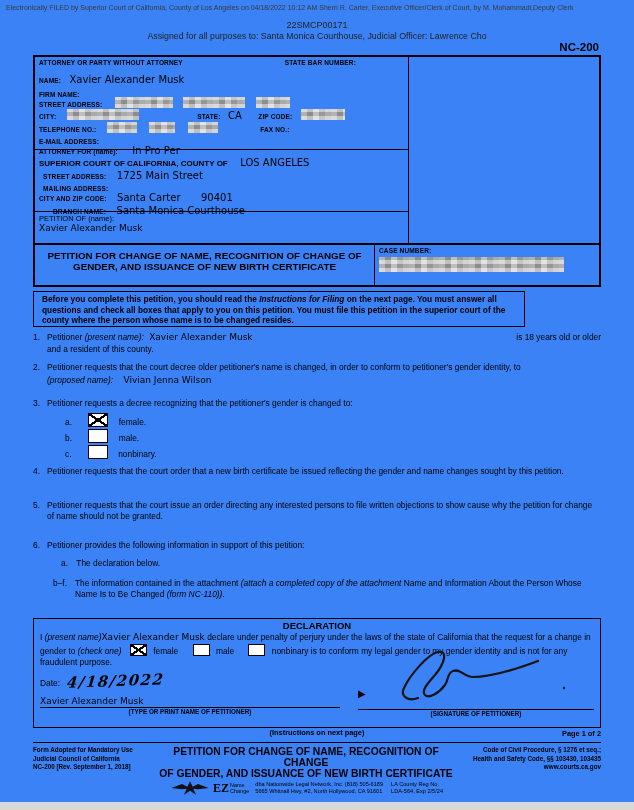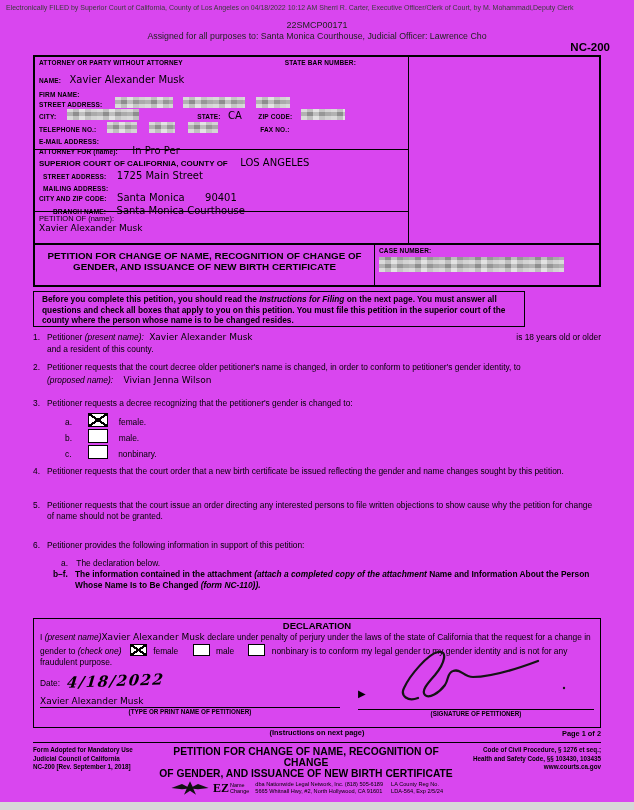--- a/index.html
+++ b/index.html
@@ -1,16 +1,16 @@
 <!DOCTYPE html>
 <html><head>
 <meta charset="utf-8">
 <style>
   html,body{margin:0;padding:0;background:#fff;}
-  .page{position:relative;width:634px;height:810px;background:#d946ef;color:#000;
+  .page{position:relative;width:634px;height:810px;background:#3b82f6;color:#000;
         font-family:"Liberation Sans",sans-serif;overflow:hidden;}
   .abs{position:absolute;}
   .lbl{font-size:6.5px;font-weight:700;letter-spacing:.15px;}
   .val{font-family:"DejaVu Sans",sans-serif;font-size:10px;}
   .smallval{font-family:"DejaVu Sans",sans-serif;font-size:9px;}
   
   .px{display:inline-block;vertical-align:middle;height:11px;
       background:
         repeating-linear-gradient(0deg, rgba(255,255,255,.35) 0 4px, rgba(0,0,0,.10) 4px 8px),
         repeating-linear-gradient(90deg,#c6c6c6 0 6px,#9e9e9e 6px 12px,#d4d4d4 12px 18px,#a8a8a8 18px 24px,#bdbdbd 24px 30px);}
@@ -32,21 +32,21 @@
   .seg{display:inline-block;}
 </style>
 </head>
 <body>
 
 <div class="page">
 
   <div class="abs" style="top:4px;left:6px;width:624px;font-size:7px;color:#3a3a3a;">Electronically FILED by Superior Court of California, County of Los Angeles on 04/18/2022 10:12 AM Sherri R. Carter, Executive Officer/Clerk of Court, by M. Mohammadi,Deputy Clerk</div>
   <div class="abs" style="top:20px;left:0;width:634px;text-align:center;font-size:9px;color:#222;">22SMCP00171</div>
   <div class="abs" style="top:31px;left:0;width:634px;text-align:center;font-size:8.8px;color:#222;">Assigned for all purposes to: Santa Monica Courthouse, Judicial Officer: Lawrence Cho</div>
-  <div class="abs" style="top:41px;right:24px;font-size:11.5px;font-weight:700;">NC-200</div>
+  <div class="abs" style="top:41px;right:35px;font-size:11.5px;font-weight:700;">NC-200</div>
 
   <div class="abs formbox" style="top:55px;left:33px;width:568px;">
     <div class="row">
       <div style="width:374px;border-right:1.5px solid #000;box-sizing:border-box;">
 
         <div style="height:93px;border-bottom:1.5px solid #000;padding:2px 4px;box-sizing:border-box;">
           <div class="row" style="height:10px;">
             <span class="lbl">ATTORNEY OR PARTY WITHOUT ATTORNEY</span>
             <span class="lbl" style="margin-left:auto;margin-right:48px;">STATE BAR NUMBER:</span>
           </div>
@@ -88,21 +88,21 @@
             <span style="font-size:8px;font-weight:700;">SUPERIOR COURT OF CALIFORNIA, COUNTY OF</span>
             <span class="val" style="margin-left:8px;">LOS ANGELES</span>
           </div>
           <div style="height:12px;">
             <span class="lbl" style="margin-left:4px;">STREET ADDRESS:</span>
             <span class="val" style="margin-left:6px;">1725 Main Street</span>
           </div>
           <div style="height:10px;"><span class="lbl" style="margin-left:4px;">MAILING ADDRESS:</span></div>
           <div style="height:13px;">
             <span class="lbl">CITY AND ZIP CODE:</span>
-            <span class="val" style="margin-left:6px;">Santa Monica</span>
+            <span class="val" style="margin-left:6px;">Santa Carter</span>
             <span class="val" style="margin-left:16px;">90401</span>
           </div>
           <div style="height:13px;">
             <span class="lbl" style="margin-left:14px;">BRANCH NAME:</span>
             <span class="val" style="margin-left:6px;">Santa Monica Courthouse</span>
           </div>
         </div>
 
         <div style="height:31px;padding:2px 4px;box-sizing:border-box;">
           <div style="font-size:7.5px;font-weight:400;">PETITION OF (name):</div>
@@ -185,21 +185,21 @@
   </div>
 
   <div class="abs" style="top:540px;left:33px;width:568px;">
     <span class="itemnum">6.</span>
     <div class="itemtxt" style="margin-left:14px;">
       <span>Petitioner provides the following information in support of this petition:</span>
       <div style="margin-top:7px;margin-left:14px;">
         <span>a.</span>
         <span style="margin-left:6px;">The declaration below.</span>
       </div>
-      <div style="margin-left:6px;position:relative;font-weight:bold;">
+      <div style="margin-top:9px;margin-left:6px;position:relative;">
         <span class="abs" style="left:0;top:0;">b–f.</span>
         <div style="margin-left:22px;">
           <span>The information contained in the attachment </span><i>(attach a completed copy of the attachment</i><span> Name and Information About the Person Whose Name Is to Be Changed </span><i>(form NC-110)).</i>
         </div>
       </div>
     </div>
   </div>
 
   <div class="abs formbox" style="top:618px;left:33px;width:568px;height:110px;border-width:1.5px;padding:1px 6px;">
     <div style="text-align:center;font-size:9.5px;font-weight:700;">DECLARATION</div>

